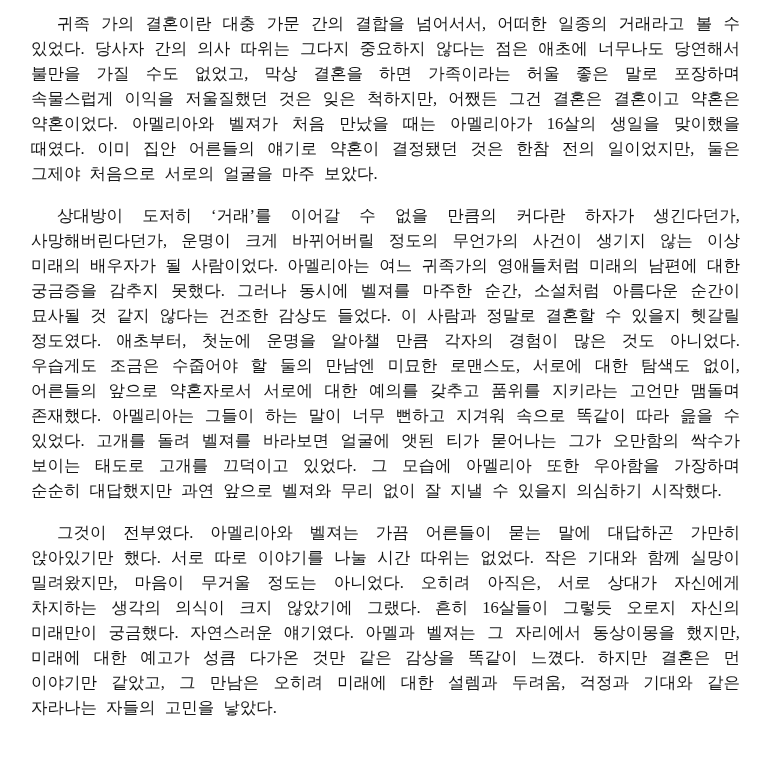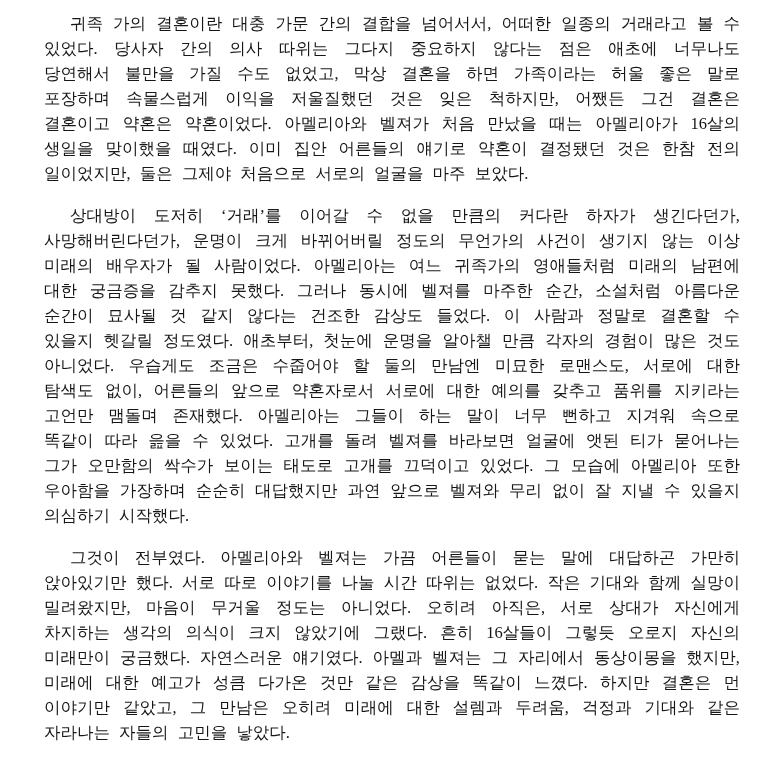--- a/index.html
+++ b/index.html
@@ -5,21 +5,21 @@
   html, body {
     margin: 0;
     padding: 0;
     background: #ffffff;
   }
   .page {
     box-sizing: border-box;
     width: 769px;
     height: 770px;
     background: #ffffff;
-    padding: 11px 29px 10px 44px;
+    padding: 11px 29px 10px 31px;
     overflow: hidden;
   }
   .doc-body {
     font-family: "Liberation Serif", "DejaVu Serif", serif;
     font-size: 16.5px;
     line-height: 25px;
     color: #161616;
     text-align: justify;
     word-break: keep-all;
   }

